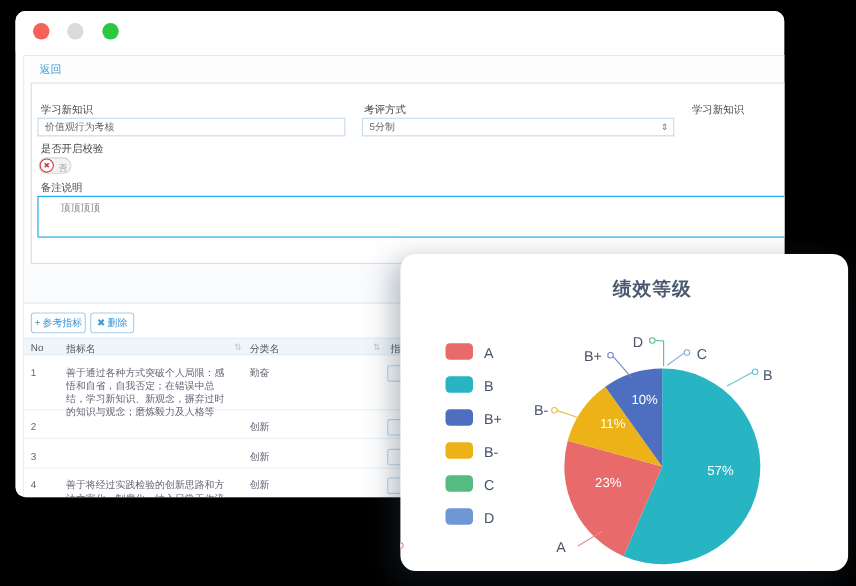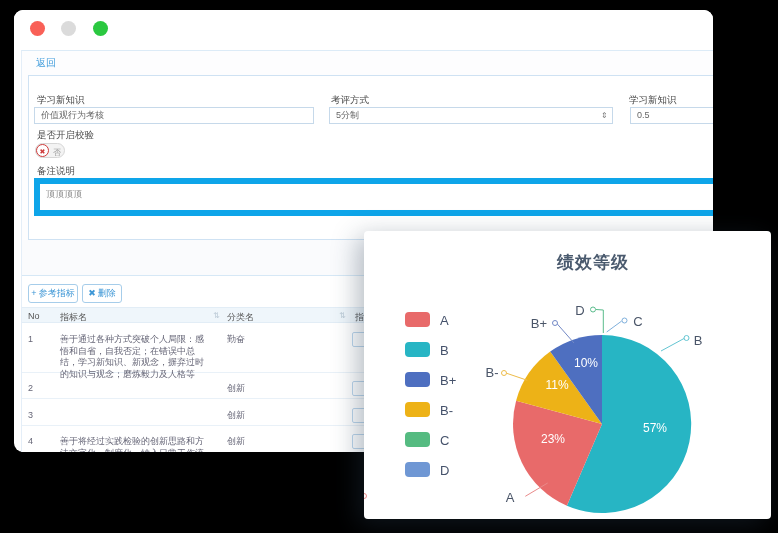--- a/index.html
+++ b/index.html
@@ -16,22 +16,22 @@
   .content-panel{position:absolute;left:7px;top:40px;width:740px;height:402px;
                  border-top:1px solid #dcebf7;border-left:1px solid #e4eef8;background:#fdfdfe;}
   .back-link{position:absolute;left:22px;top:46px;font-size:10px;color:#459fdc;cursor:pointer;}
 
   .form-box{position:absolute;left:14px;top:65px;width:726px;height:165px;
             border:1px solid #cfe2f3;background:#fff;}
   .f-label{position:absolute;font-size:9.5px;color:#4a4a4a;}
   .f-input{position:absolute;height:17px;border:1px solid #c6d9ea;background:#fff;
            font-size:9px;color:#666;padding:0 6px;line-height:15px;}
   .f-select-arrow{position:absolute;font-size:8px;color:#777;}
-  .f-textarea{position:absolute;border:6px solid #0ea5e9;background:#fff;font-size:9px;
-              color:#888;padding:4px 6px;}
+  .f-textarea{position:absolute;border:1px solid #0ea5e9;background:#fff;font-size:9px;
+              color:#888;padding:4px 20px;}
   .toggle{position:absolute;left:20px;top:133px;width:30px;height:15px;border:1px solid #d6d6d6;
           background:#f3f3f3;border-radius:8px;}
   .toggle-knob{position:absolute;left:0px;top:0px;width:13px;height:13px;border-radius:50%;
                background:#fff;border:1px solid #cf3b3b;color:#cf3b3b;font-size:7px;
                text-align:center;line-height:13px;}
   .toggle-text{position:absolute;left:17px;top:3px;font-size:8px;color:#9a9a9a;}
 
   .gap-strip{position:absolute;left:8px;top:230px;width:705px;height:35px;background:#fafbfd;}
   .table-section{position:absolute;left:8px;top:265px;width:705px;height:177px;background:#fff;
                  border-top:1px solid #d6e8f6;}
@@ -45,21 +45,21 @@
   .trow{position:absolute;left:0;width:705px;border-bottom:1px solid #e9f1f8;}
   .td{position:absolute;font-size:9px;color:#667;line-height:11.5px;}
   .td.no{left:6px;top:6px;}
   .td.ind{left:38px;top:6px;width:150px;}
   .td.cat{left:205px;top:6px;}
   .row-input{position:absolute;left:330px;top:4px;width:26px;height:15px;
              border:1px solid #bcd6ec;border-radius:2px;background:#fdfeff;}
 
   
   .card{position:absolute;left:364px;top:231px;width:407px;height:288px;background:#fff;
-        border-radius:4px;box-shadow:-6px 6px 26px rgba(40,60,80,.35);}
+        border-radius:14px;box-shadow:-6px 6px 26px rgba(40,60,80,.35);}
   .card-title{position:absolute;left:0;top:20px;width:458px;text-align:center;
               font-size:17px;font-weight:bold;color:#4a5a6e;letter-spacing:1px;}
   .legend{position:absolute;left:41px;top:81px;}
   .legend-item{position:relative;height:30px;}
   .legend-swatch{position:absolute;left:0;top:0;width:25px;height:15px;border-radius:4px;}
   .legend-label{position:absolute;left:35px;top:1px;font-size:13px;color:#45526b;}
   svg text.pct{fill:#fff;font-size:12px;}
   svg text.callout-label{fill:#4a5568;font-size:13px;}
 </style>
 </head>
@@ -79,21 +79,20 @@
 
     <div class="form-box">
       <div class="f-label" style="left:8px;top:18px;">学习新知识</div>
       <div class="f-input" style="left:5px;top:31px;width:280px;">价值观行为考核</div>
 
       <div class="f-label" style="left:302px;top:18px;">考评方式</div>
       <div class="f-input" style="left:300px;top:31px;width:284px;">5分制</div>
       <div class="f-select-arrow" style="left:572px;top:35px;">⇕</div>
 
       <div class="f-label" style="left:600px;top:18px;">学习新知识</div>
-      <div class="f-input" style="left:601px;top:31px;width:140px;">0.5</div>
 
       <div class="f-label" style="left:8px;top:53px;">是否开启校验</div>
       <div class="toggle" style="left:6px;top:67px;">
         <div class="toggle-knob">✖</div>
         <div class="toggle-text">否</div>
       </div>
 
       <div class="f-label" style="left:8px;top:89px;">备注说明</div>
       <div class="f-textarea" style="left:5px;top:102px;width:710px;height:38px;">顶顶顶顶</div>
     </div>

